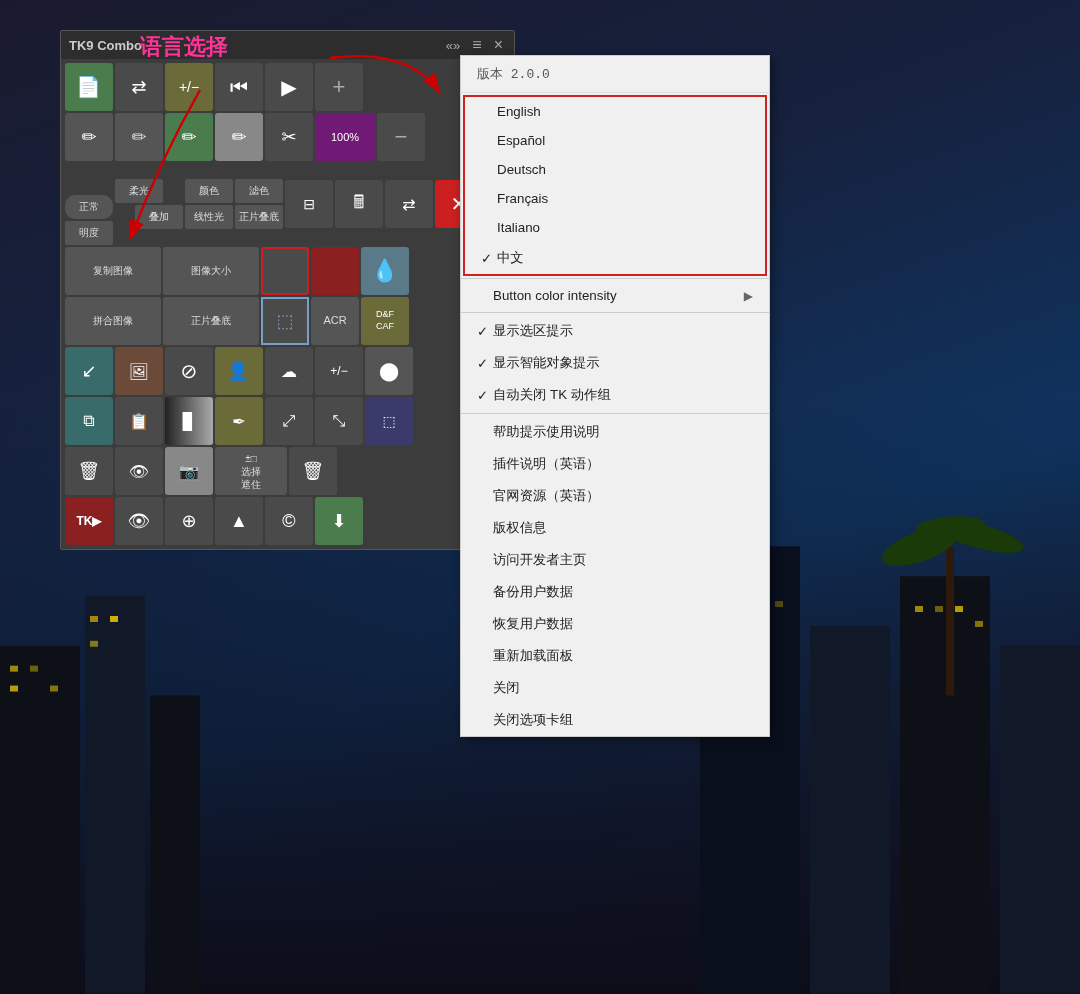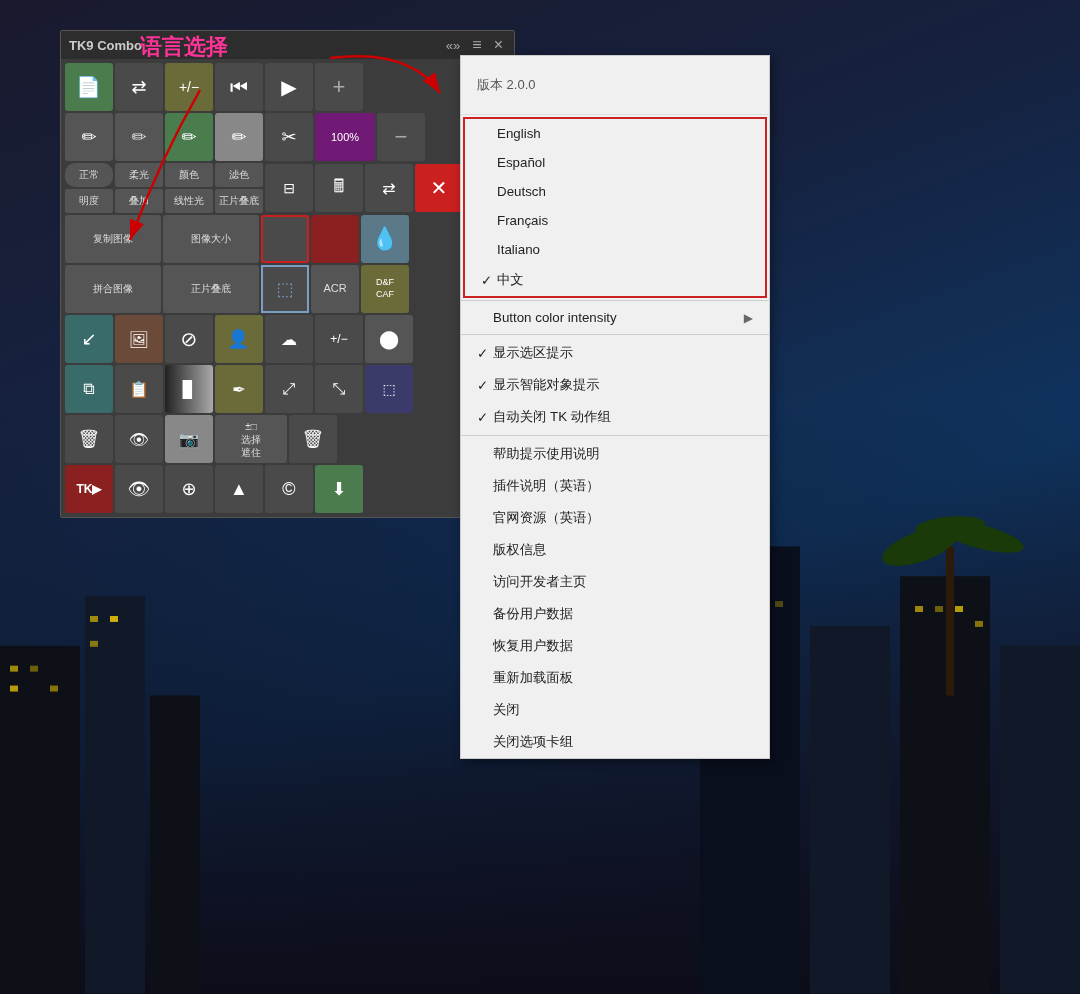--- a/index.html
+++ b/index.html
@@ -178,25 +178,26 @@
       background: #ccc;
       margin: 2px 0;
     }
 
     .menu-item .submenu-arrow {
       font-size: 12px;
       color: #666;
     }
 
     .menu-version {
-      padding: 20px 16px;
+      padding: 9px 16px;
       color: #555;
       font-size: 13px;
       background: #f0f0f0;
       border-bottom: 1px solid #ddd;
+      font-family: Liberation Mono, monospace;
     }
 
     .btn-square-outline {
       width: 48px;
       height: 48px;
       background: #4a4a4a;
       border: 2px solid #7b9fc4;
       display: flex;
       align-items: center;
       justify-content: center;
@@ -296,26 +297,26 @@
       <button class="btn btn-green" style="font-size:18px;">✏</button>
       <button class="btn" style="background:#888;font-size:18px;">✏</button>
       <button class="btn btn-dark" style="font-size:18px;">✂</button>
       <button class="btn percentage-btn">100%</button>
       <button class="btn" style="background:#4a4a4a;font-size:22px;color:#aaa;width:48px;">−</button>
     </div>
 
     <div class="btn-row">
 
       <div style="display:flex;flex-direction:column;gap:2px;">
-        <button class="blend-btn" style="height:24px;width:48px;font-size:10px;background:#555;color:#ddd;border:none;border-radius:10px;cursor:pointer;">正常</button>
+        <button class="blend-btn" style="height:24px;width:48px;font-size:10px;background:#555;color:#ddd;border:none;border-radius:10px;cursor:pointer;margin-top:32px;">正常</button>
         <button class="blend-btn" style="height:24px;width:48px;font-size:10px;background:#555;color:#ddd;border:none;border-radius:2px;cursor:pointer;">明度</button>
       </div>
       <div style="display:flex;flex-direction:column;gap:2px;">
         <button class="blend-btn" style="height:24px;width:48px;font-size:10px;background:#555;color:#ddd;border:none;border-radius:2px;cursor:pointer;">柔光</button>
-        <button class="blend-btn" style="height:24px;width:48px;font-size:10px;background:#555;color:#ddd;border:none;border-radius:2px;cursor:pointer;">叠加</button>
+        <button class="blend-btn" style="height:24px;width:48px;font-size:10px;background:#555;color:#ddd;border:none;border-radius:2px;cursor:pointer;margin-left:20px;">叠加</button>
       </div>
       <div style="display:flex;flex-direction:column;gap:2px;">
         <button class="blend-btn" style="height:24px;width:48px;font-size:10px;background:#555;color:#ddd;border:none;border-radius:2px;cursor:pointer;">颜色</button>
         <button class="blend-btn" style="height:24px;width:48px;font-size:10px;background:#555;color:#ddd;border:none;border-radius:2px;cursor:pointer;">线性光</button>
       </div>
       <div style="display:flex;flex-direction:column;gap:2px;">
         <button class="blend-btn" style="height:24px;width:48px;font-size:10px;background:#555;color:#ddd;border:none;border-radius:2px;cursor:pointer;">滤色</button>
         <button class="blend-btn" style="height:24px;width:48px;font-size:10px;background:#555;color:#ddd;border:none;border-radius:2px;cursor:pointer;">正片叠底</button>
       </div>
 

